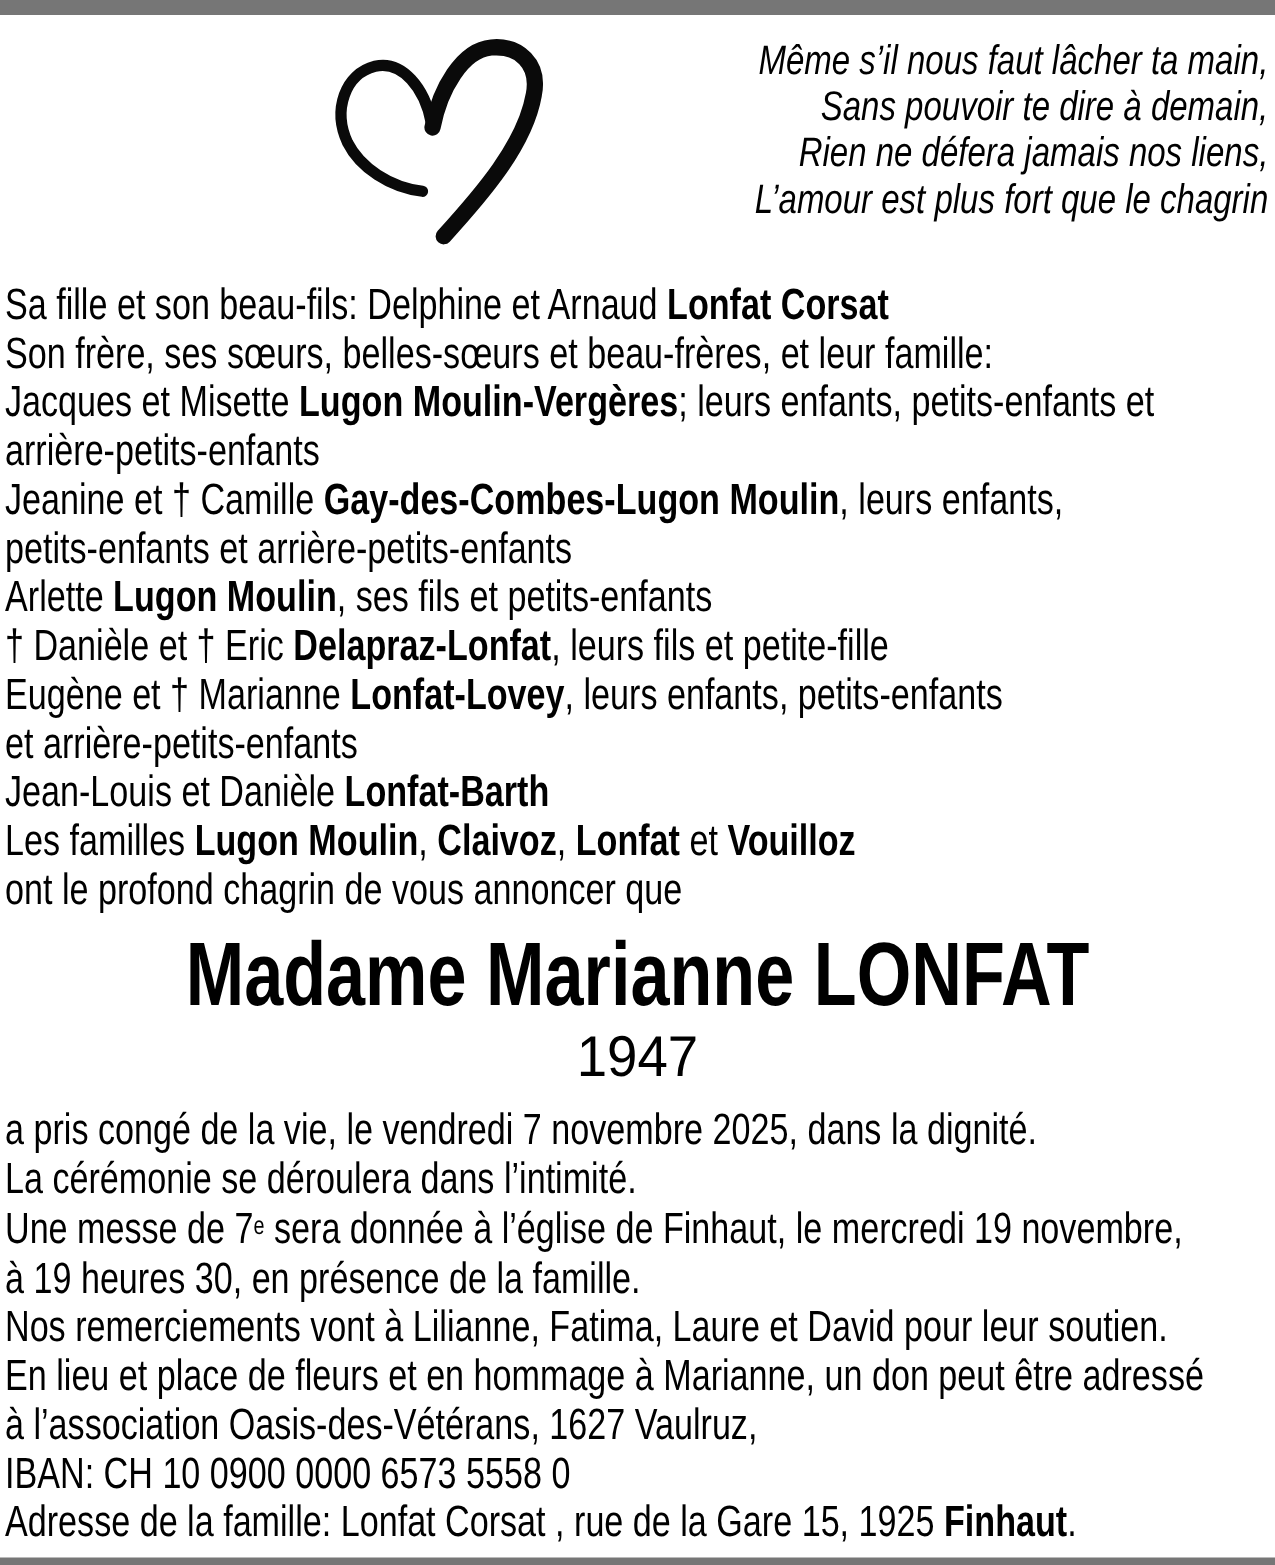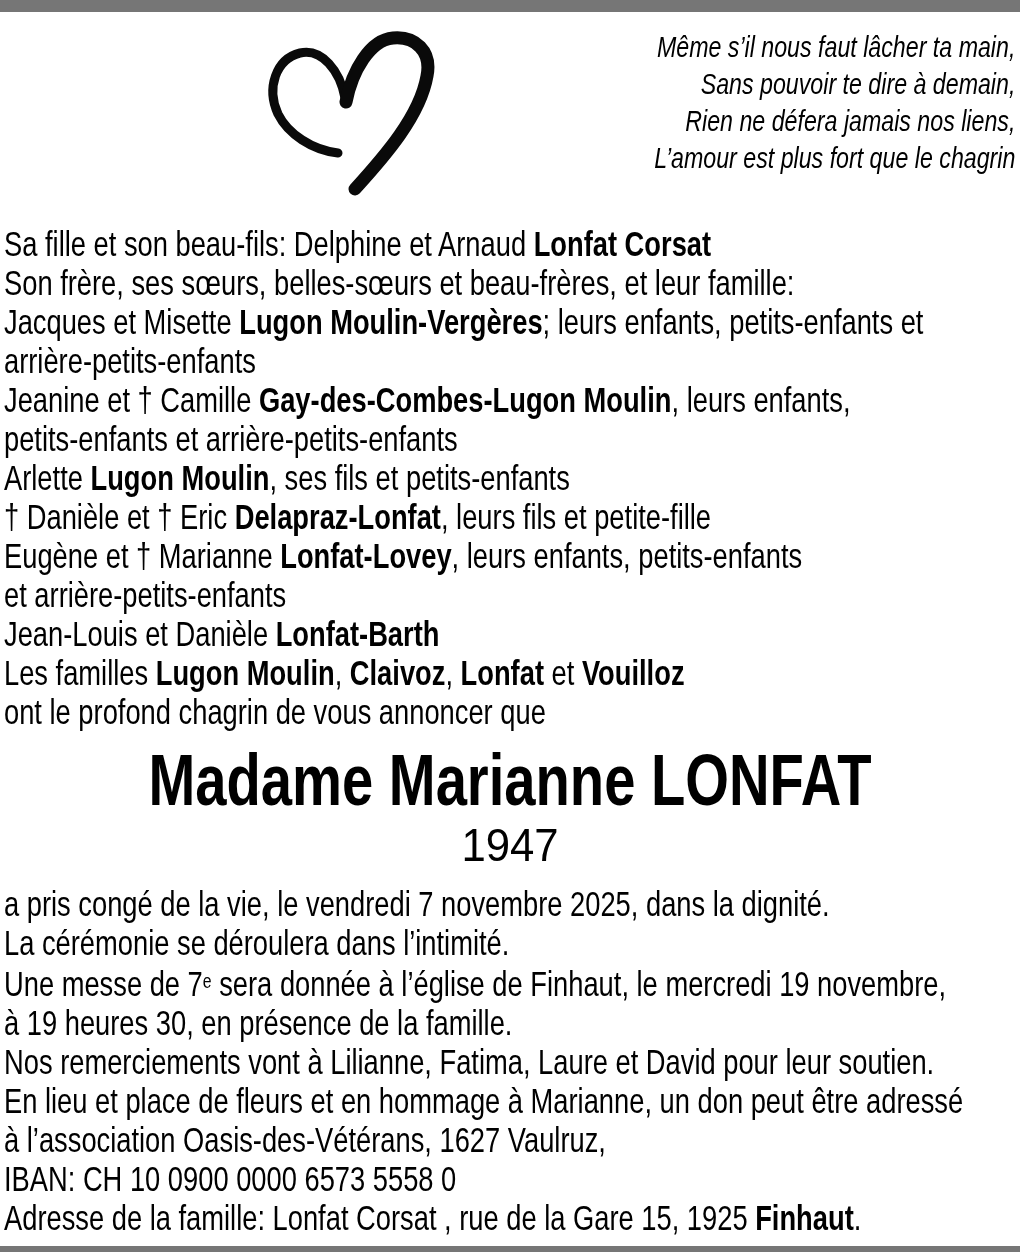--- a/index.html
+++ b/index.html
@@ -31,21 +31,21 @@
     top: 25px;
     width: 180px;
     height: 172px;
   }
   .heart svg { display: block; width: 100%; height: 100%; }
 
   .poem {
     position: absolute;
     right: 5px;
     top: 29px;
-    font-size: 29px;
+    font-size: 33px;
     line-height: 37px;
     font-style: italic;
     font-weight: 400;
     text-align: right;
   }
   .poem .line {
     white-space: nowrap;
     transform: scaleX(0.80);
     transform-origin: 100% 50%;
   }

